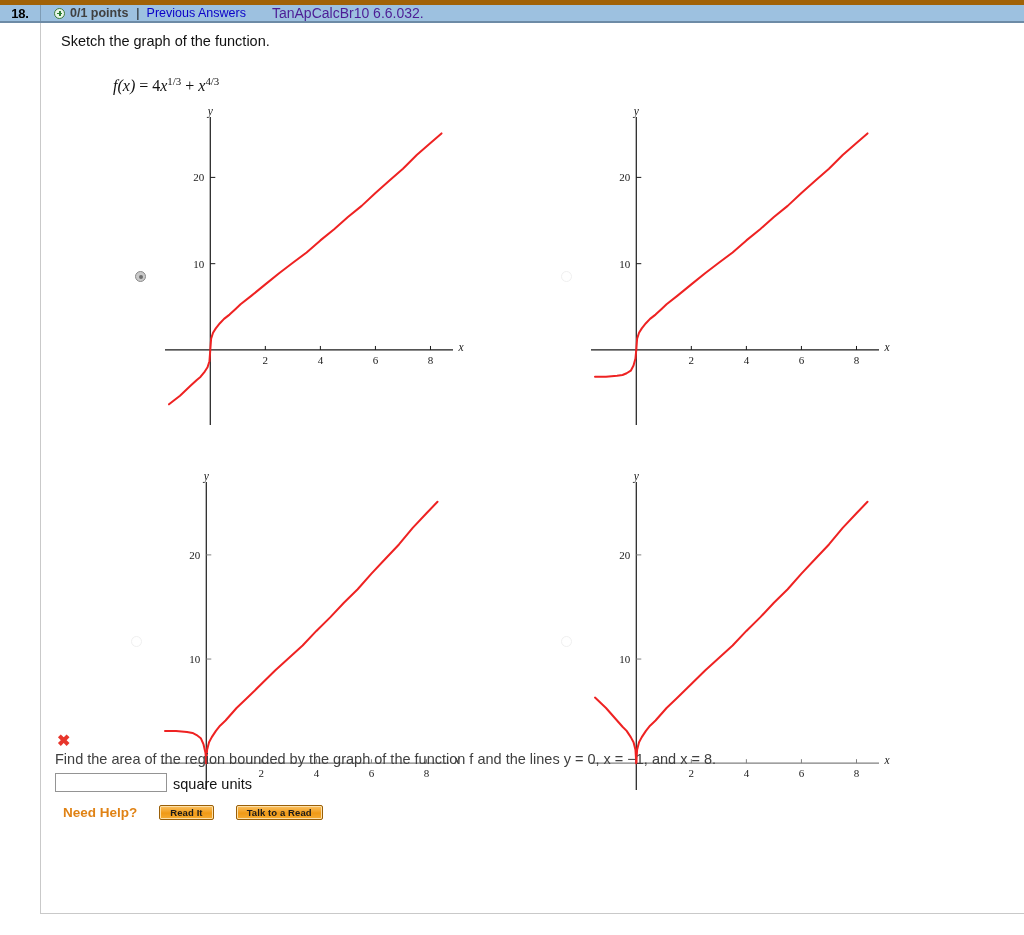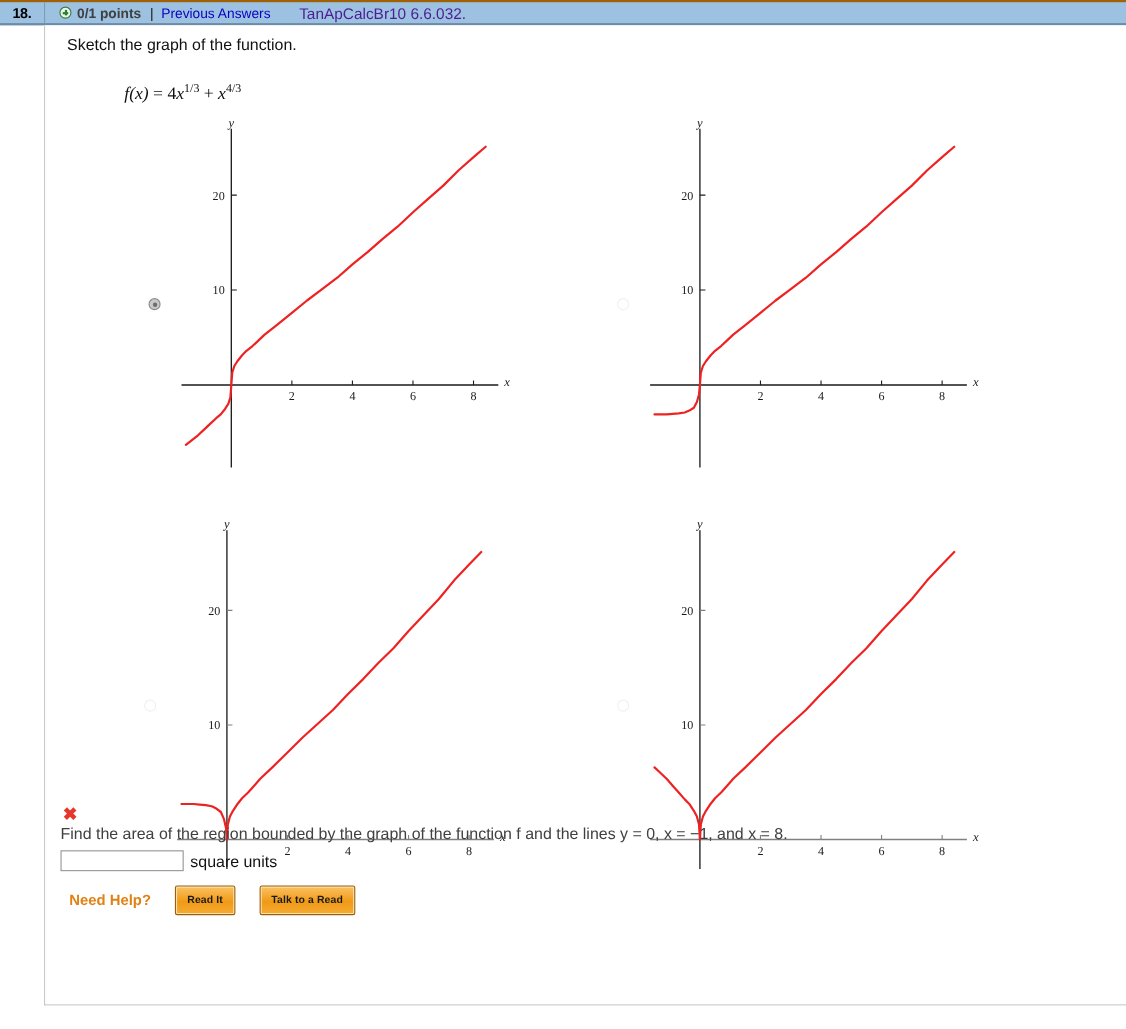--- a/index.html
+++ b/index.html
@@ -15,21 +15,21 @@
     background: #ffffff;
     overflow: hidden;
   }
 
   
   .qheader {
     position: absolute;
     left: 0; top: 0;
     width: 1024px; height: 23px;
     background: #9dc1e0;
-    border-top: 2px solid #a16207;
+    border-top: 5px solid #a16207;
     border-bottom: 2px solid #6d8ba6;
     display: flex;
     align-items: center;
   }
   .qnum {
     width: 40px;
     text-align: center;
     font-size: 13px;
     font-weight: bold;
     color: #000;
@@ -206,21 +206,21 @@
   }
   .help-label {
     color: #e08214;
     font-weight: bold;
     font-size: 13.5px;
   }
   .obtn {
     display: inline-flex;
     align-items: center;
     justify-content: center;
-    height: 27px;
+    height: 15px;
     padding: 0 10px;
     font-size: 9.5px;
     font-weight: bold;
     color: #1a1a1a;
     background: linear-gradient(#fbc163, #f09a16 55%, #f5ab33);
     border: 1px solid #9a5f08;
     border-radius: 2px;
     box-shadow: inset 0 0 0 1px #fde0a8;
     cursor: pointer;
     white-space: nowrap;

